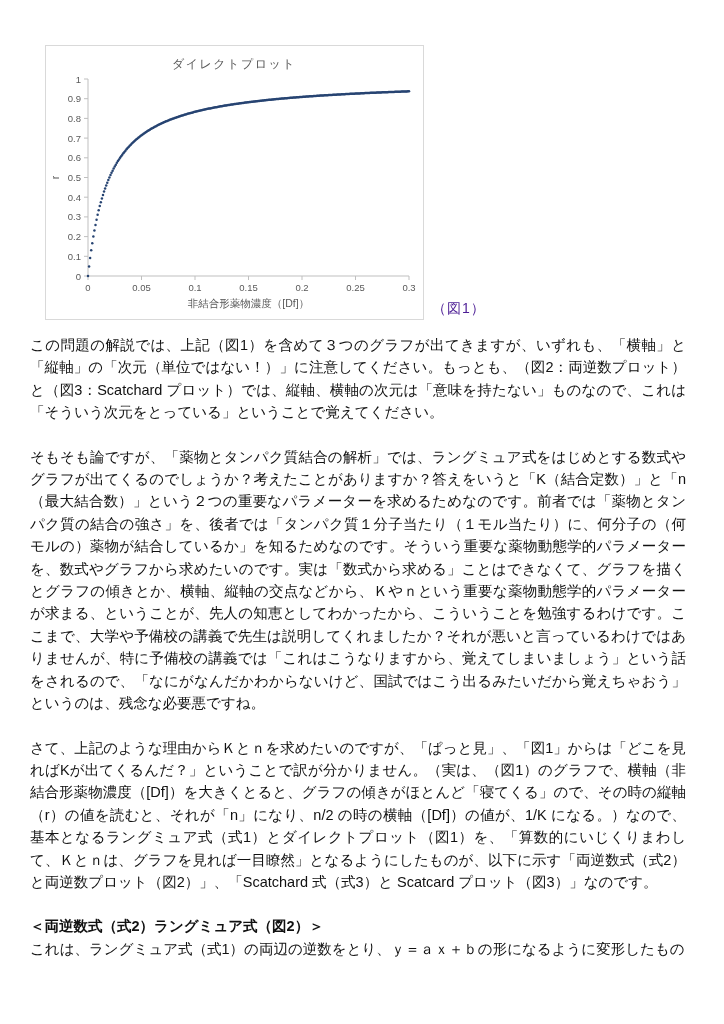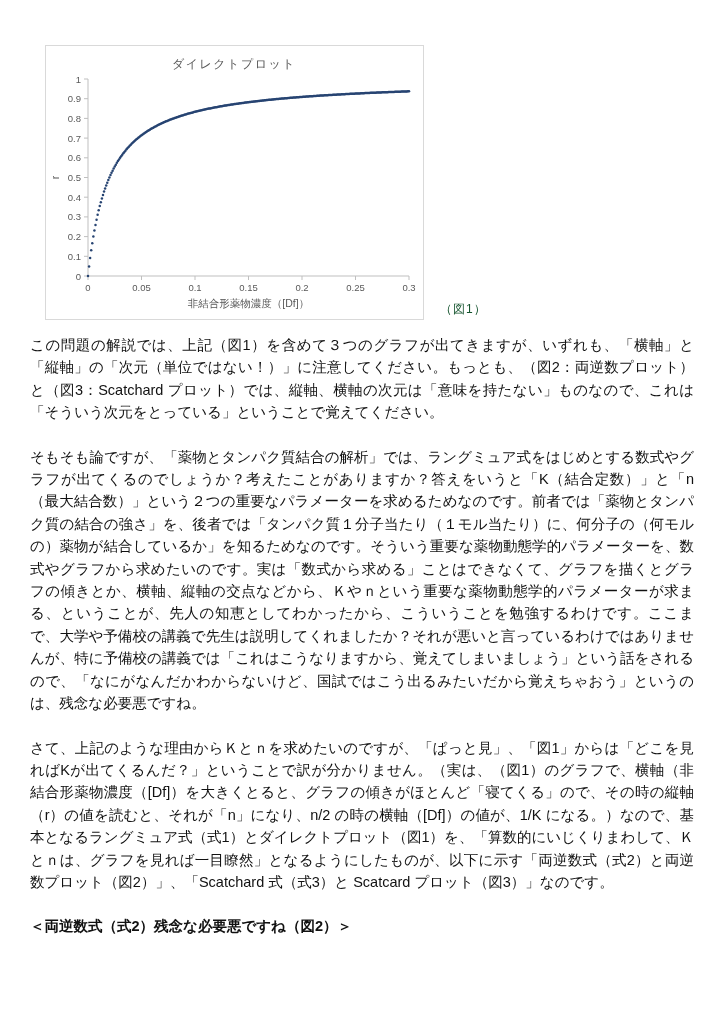--- a/index.html
+++ b/index.html
@@ -9,25 +9,25 @@
     overflow:hidden;
   }
   .page{box-sizing:border-box;width:724px;height:1024px;padding:45px 30px 0 30px;}
   .figure-row{display:flex;align-items:flex-end;margin-left:15px;margin-bottom:14px;}
   .chart-card{
     width:377px;height:273px;background:#ffffff;
     border:1px solid #d9d9d9;box-sizing:content-box;flex:0 0 auto;
   }
   .chart-card svg{display:block;}
   .figure-caption{
-    margin-left:16px;margin-bottom:2px;font-size:12px;color:#14532d;
+    margin-left:8px;margin-bottom:2px;font-size:14px;color:#4c1d95;
     letter-spacing:1px;flex:0 0 auto;
   }
   .doc{width:664px;font-size:14.5px;line-height:22.4px;text-align:justify;}
-  .para{margin:0 0 22px 0;}
+  .para{margin:0 8px 22px 0;}
   .para.heading{font-weight:bold;margin-bottom:0;}
   .para.last{margin-bottom:0;}
   .u{text-underline-offset:3px;text-decoration-thickness:1px;}
 </style>
 </head>
 <body>
 
 <div class="page">
 
   <div class="figure-row">
@@ -379,16 +379,17 @@
           </g>
         </svg>
     </div>
     <div class="figure-caption">（図1）</div>
   </div>
 
   <div class="doc">
       <p class="para"><span>この問題の解説では、上記（図1）を含めて３つのグラフが出てきますが、いずれも、「横軸」と「縦軸」の「次元（単位ではない！）」に注意してください。もっとも、（図2：両逆数プロット）と（図3：Scatchard プロット）では、縦軸、横軸の次元は「意味を持たない」ものなので、これは「そういう次元をとっている」ということで覚えてください。</span></p>
       <p class="para"><span>そもそも論ですが、</span><span class="u">「薬物とタンパク質結合の解析」では、ラングミュア式をはじめとする数式やグラフが出てくるのでしょうか？</span><span>考えたことがありますか？答えをいうと</span><span class="u">「K（結合定数）」と「n（最大結合数）」という２つの重要なパラメーターを求めるため</span><span>なのです。</span><span class="u">前者では「薬物とタンパク質の結合の強さ」を</span><span>、後者では</span><span class="u">「タンパク質１分子当たり（１モル当たり）に、何分子の（何モルの）薬物が結合しているか」を知るため</span><span>なのです。そういう重要な薬物動態学的パラメーターを、数式やグラフから求めたいのです。実は「数式から求める」ことはできなくて、グラフを描くとグラフの傾きとか、横軸、縦軸の交点などから、Ｋやｎという重要な薬物動態学的パラメーターが求まる、ということが、先人の知恵としてわかったから、こういうことを勉強するわけです。ここまで、大学や予備校の講義で先生は説明してくれましたか？それが悪いと言っているわけではありませんが、特に予備校の講義では「これはこうなりますから、覚えてしまいましょう」という話をされるので、「なにがなんだかわからないけど、国試ではこう出るみたいだから覚えちゃおう」というのは、残念な必要悪ですね。</span></p>
       <p class="para"><span>さて、上記のような理由からＫとｎを求めたいのですが、「ぱっと見」、「図1」からは「どこを見ればKが出てくるんだ？」ということで訳が分かりません。（実は、</span><span class="u">（図1）のグラフで、横軸（非結合形薬物濃度（[Df]）を大きくとると、グラフの傾きがほとんど「寝てくる」ので、その時の縦軸（r）の値を読むと、それが「n」になり、n/2 の時の横軸（[Df]）の値が、1/K になる</span><span>。）なので、基本となるラングミュア式（式1）とダイレクトプロット（図1）を、「算数的にいじくりまわして、Ｋとｎは、グラフを見れば一目瞭然」となるようにしたものが、以下に示す「両逆数式（式2）と両逆数プロット（図2）」、「Scatchard 式（式3）と Scatcard プロット（図3）」なのです。</span></p>
-      <p class="para heading"><span class="u">＜両逆数式（式2）残念な必要悪ですね（図2）＞</span></p>
+      <p class="para heading"><span class="u">＜両逆数式（式2）ラングミュア式（図2）＞</span></p>
+      <p class="para last"><span>これは、ラングミュア式（式1）の両辺の逆数をとり、ｙ＝ａｘ＋ｂの形になるように変形したもの</span></p>
     </div>
 
 </div>
 
 </body></html>

